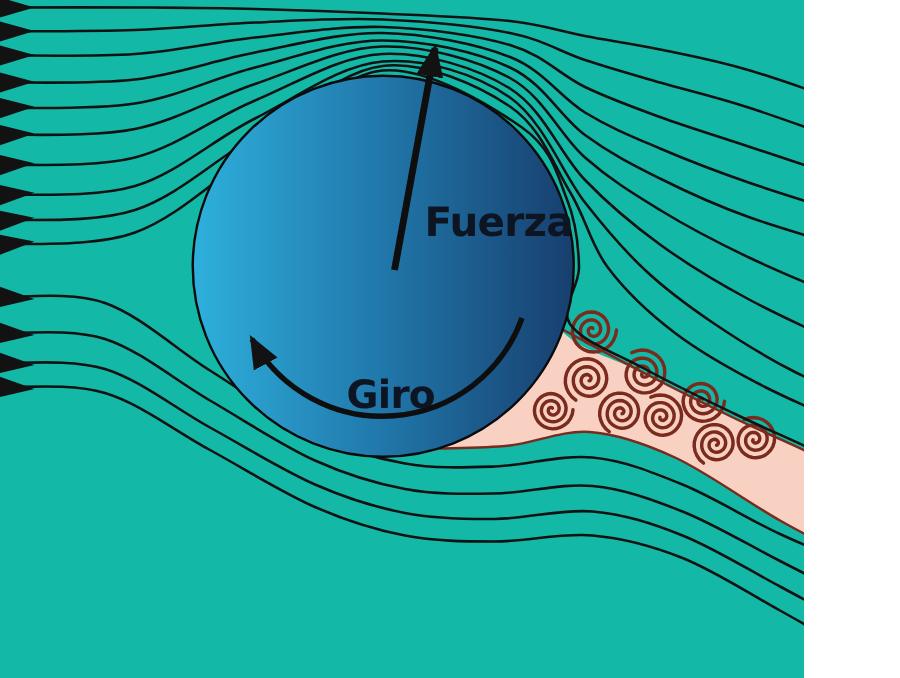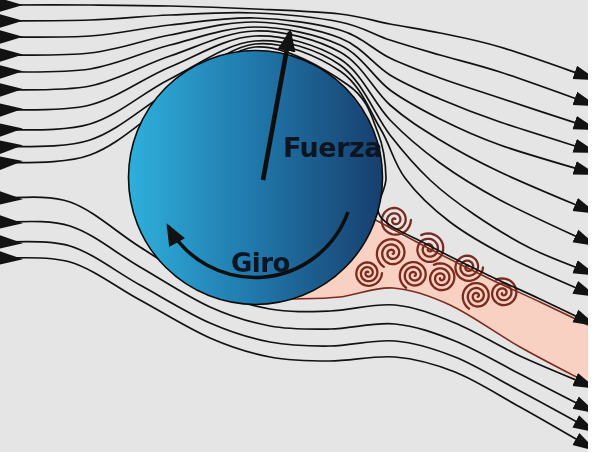--- a/index.html
+++ b/index.html
@@ -1,19 +1,19 @@
 <!DOCTYPE html>
 <html><head>
 <meta charset="utf-8">
 <style>
   html,body{margin:0;padding:0;background:#ffffff;}
   .stage{
     position:relative;
-    width:588px;height:452px;
-    background:#e5e5e5;
+    width:536px;height:452px;
+    background:#14b8a6;
     overflow:hidden;
     font-family:"DejaVu Sans", sans-serif;
   }
   .stage svg{position:absolute;left:0;top:0;}
   .flow-label{
     font-family:"DejaVu Sans", sans-serif;
     font-weight:bold;
     letter-spacing:-0.5px;
   }
 </style>

